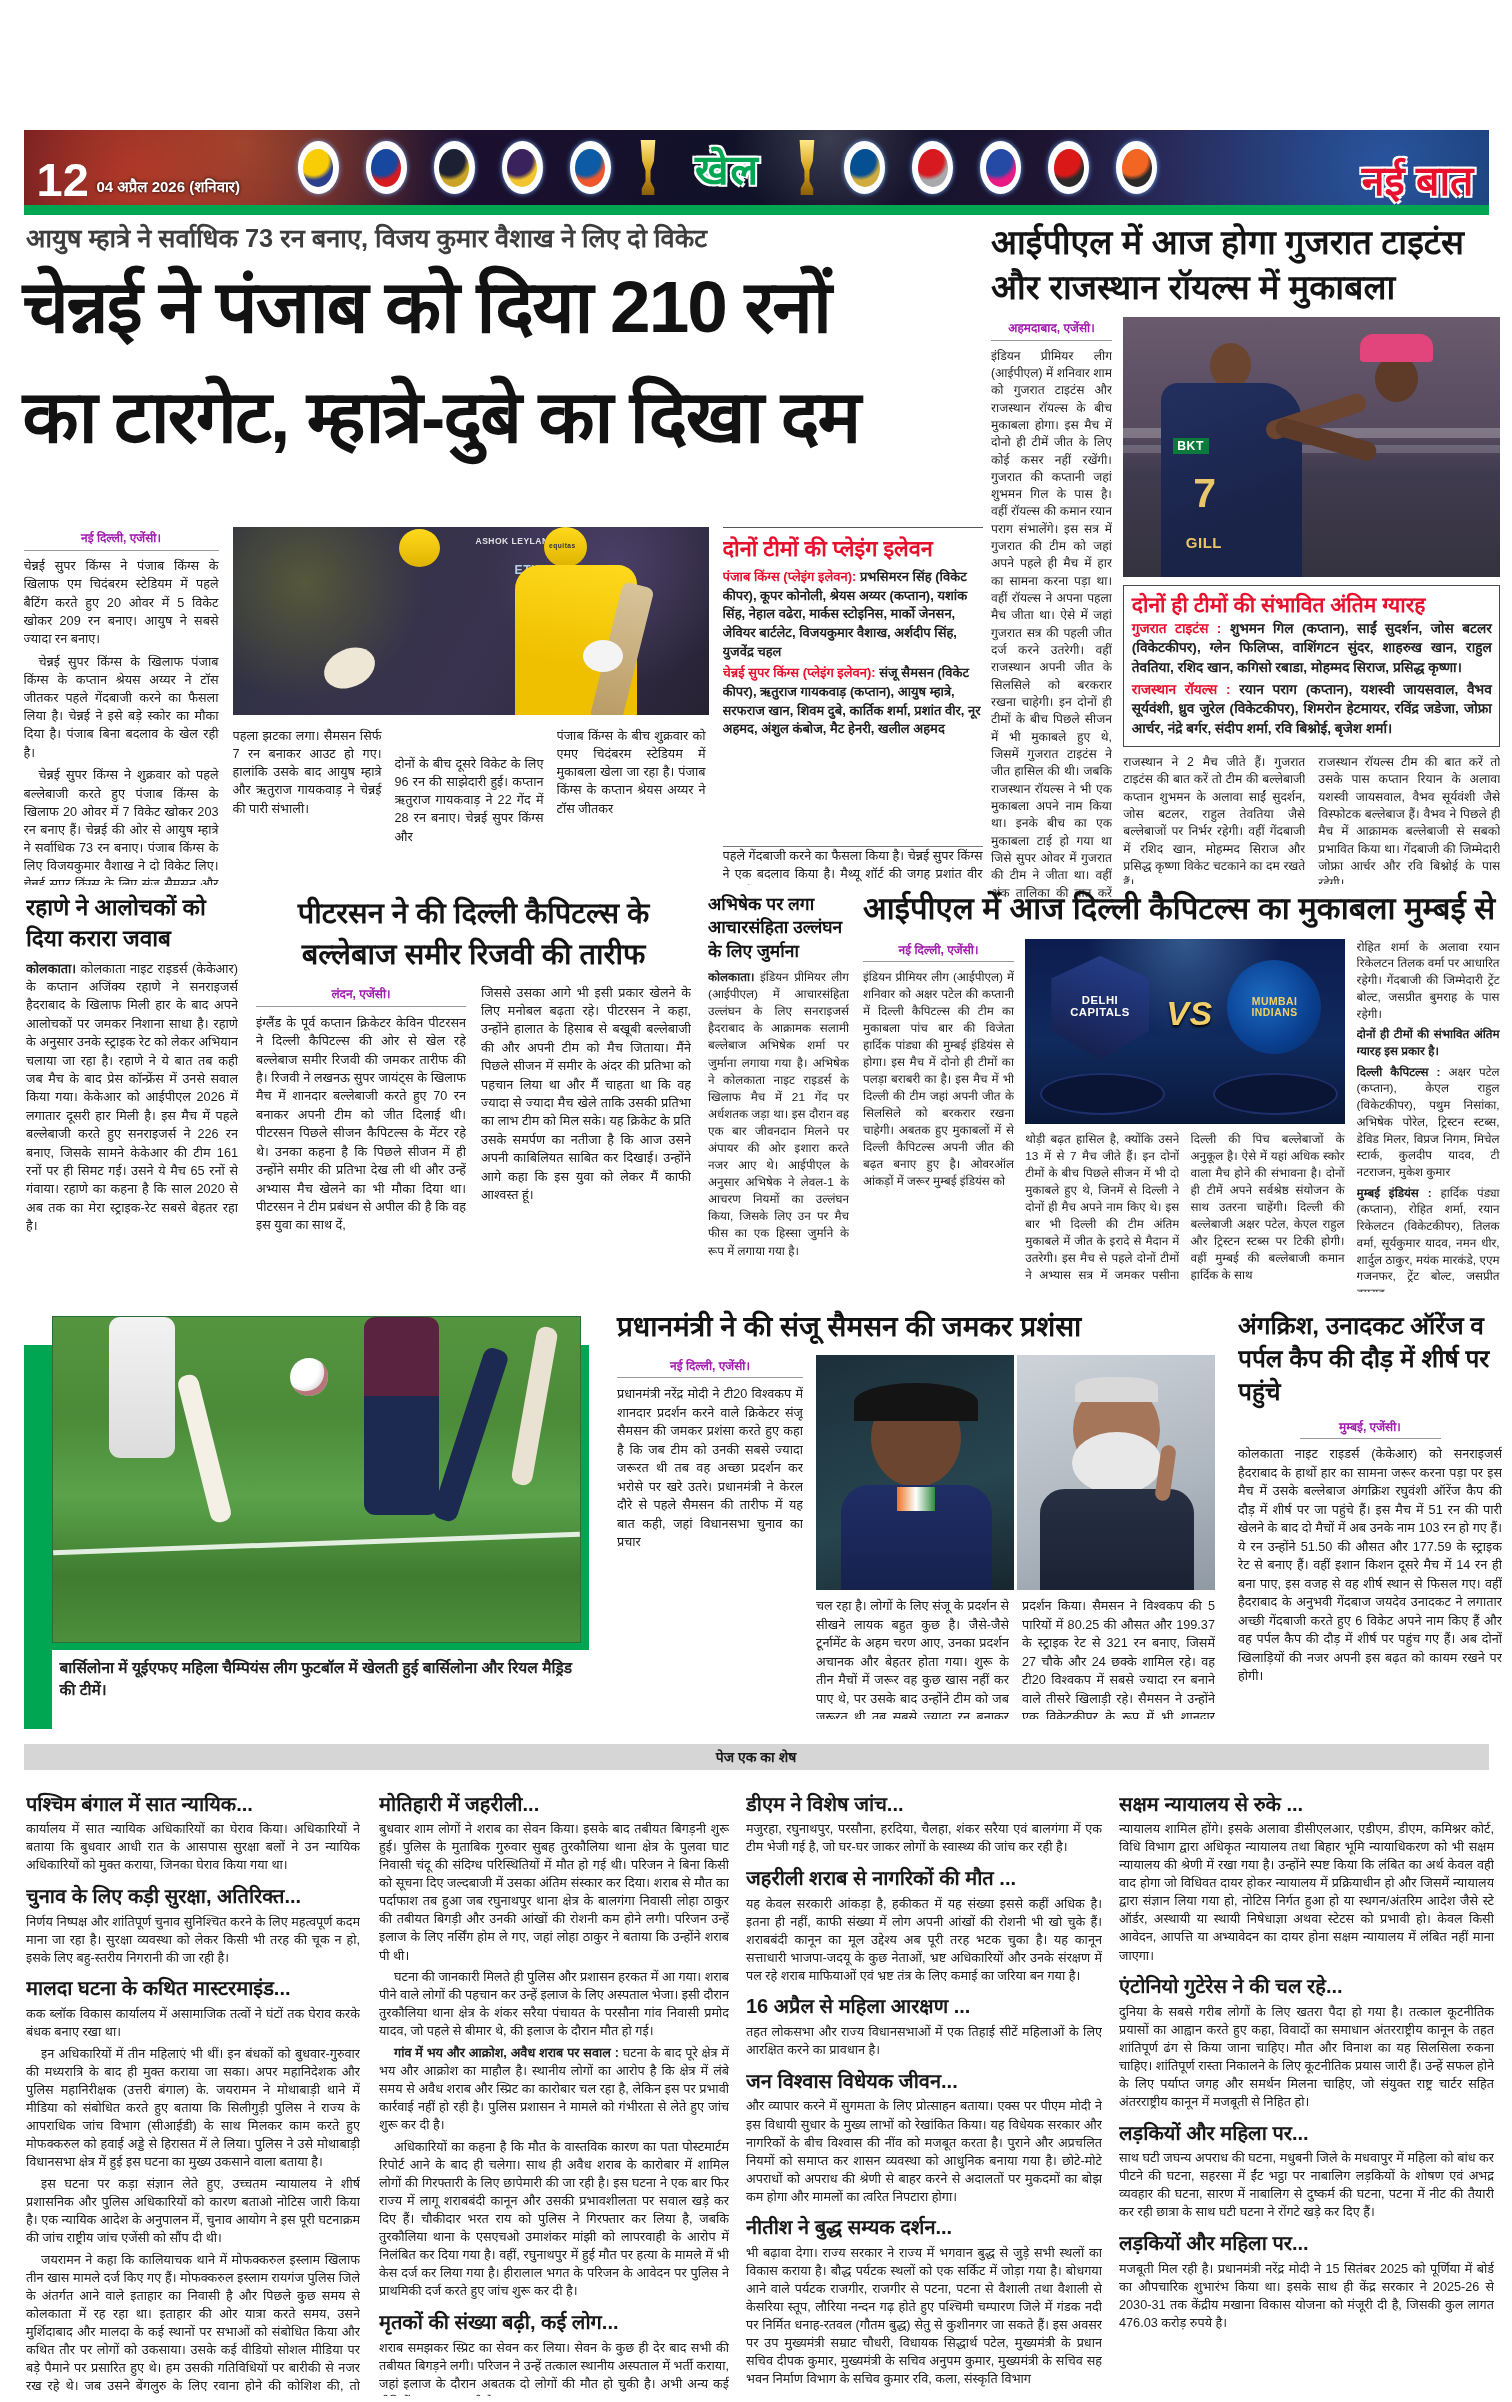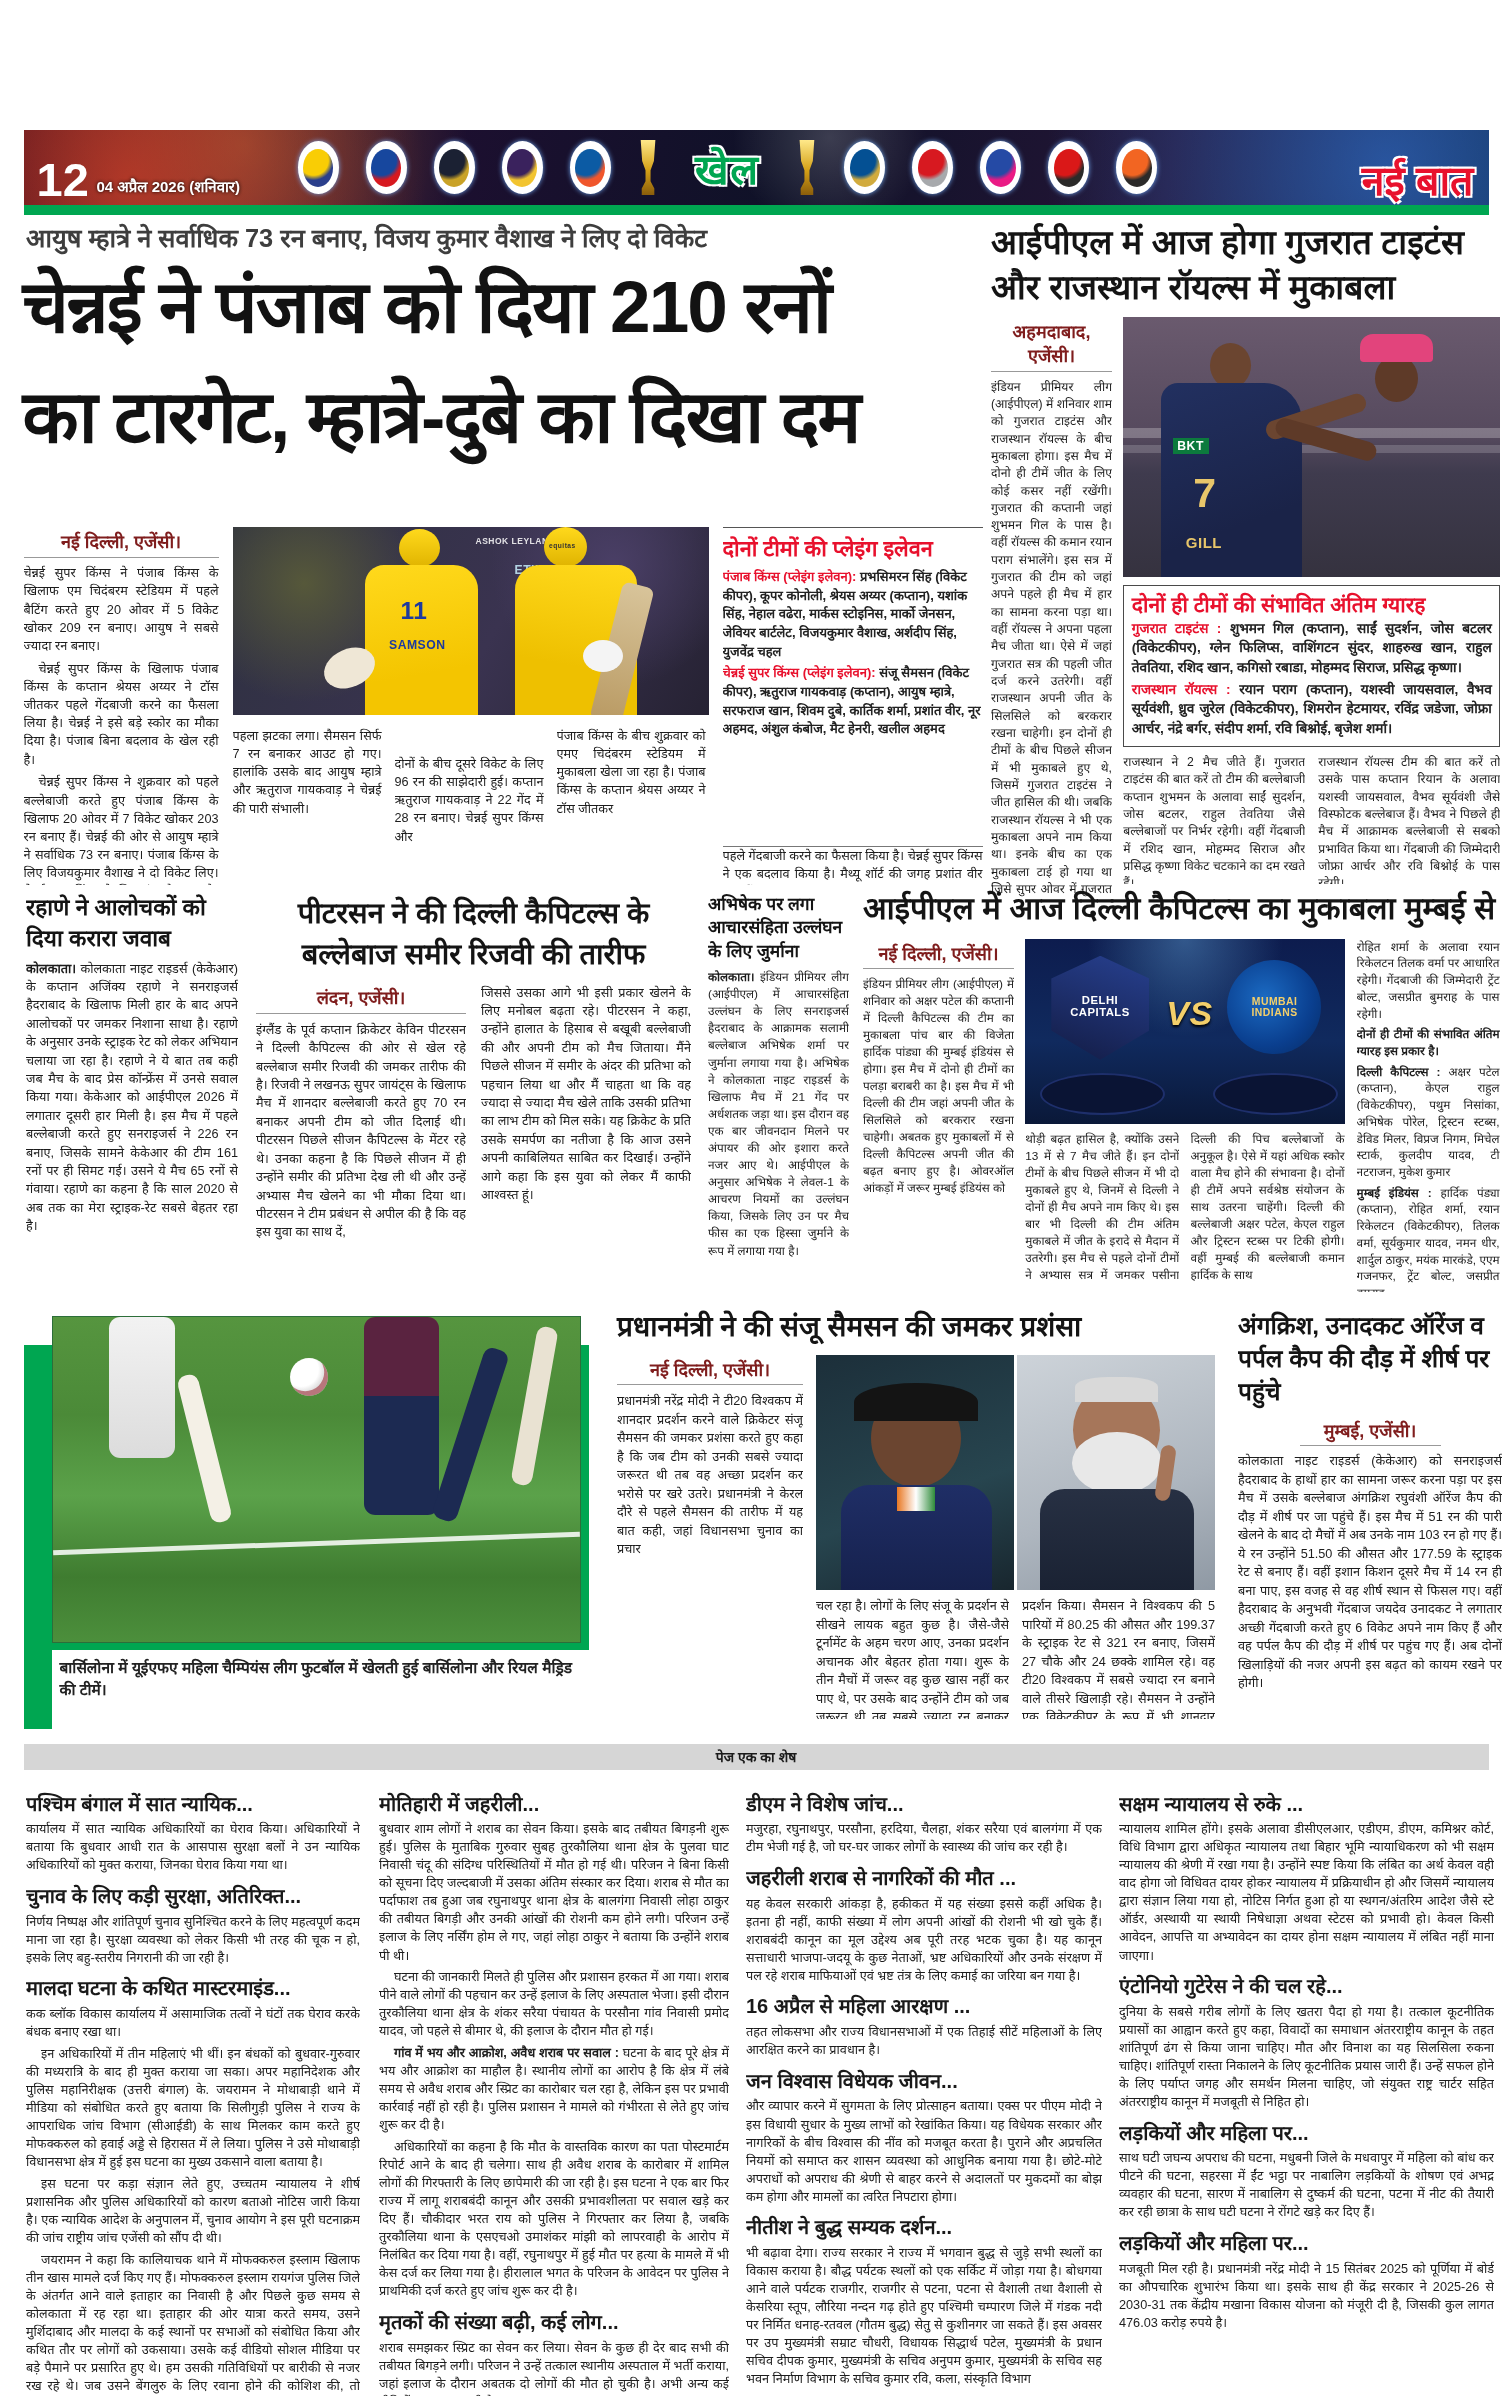--- a/index.html
+++ b/index.html
@@ -4,21 +4,21 @@
 <style>
   html,body{margin:0;padding:0;background:#fff;}
   #page{position:relative;width:1512px;height:2402px;background:#fff;overflow:hidden;
         font-family:"Liberation Sans","DejaVu Sans",sans-serif;color:#1c1c1c;}
   .abs{position:absolute;}
   .jt{text-align:justify;}
   p{margin:0 0 4.7px;}
   .ind{text-indent:15px;}
   .hl{font-weight:bold;color:#141414;line-height:1.3;}
   .red{color:#e8112d;}
-  .byl{font-weight:bold;text-align:center;font-size:18px;padding:1.9px 0 3.8px;border-bottom:0.9px solid #999;margin-bottom:6.6px;color:#7f1d1d;}
+  .byl{font-weight:bold;text-align:center;font-size:12px;padding:1.9px 0 3.8px;border-bottom:0.9px solid #999;margin-bottom:6.6px;color:#a21caf;}
   .clip{overflow:hidden;}
   
   #masthead{left:23.5px;top:130px;width:1465px;height:75px;
     background:
       radial-gradient(circle at 7% 70%, rgba(255,70,40,.55), transparent 22%),
       radial-gradient(circle at 15% 20%, rgba(255,160,60,.35), transparent 18%),
       radial-gradient(circle at 93% 45%, rgba(60,140,255,.5), transparent 25%),
       radial-gradient(circle at 55% 10%, rgba(255,255,255,.18), transparent 12%),
       linear-gradient(100deg,#38101f,#1d0f30 28%,#0f1228 52%,#241536 78%,#0e2140);}
   .mh-num{position:absolute;left:13px;bottom:1.9px;color:#fff;font-size:47px;font-weight:bold;line-height:1;}
@@ -158,24 +158,20 @@
     </div>
 
     <div class="abs ph" style="left:209px;top:0;width:476px;height:188px;background:
         radial-gradient(circle at 15% 30%, #56583a 0, transparent 28%),
         radial-gradient(circle at 80% 20%, #4a3f66 0, transparent 30%),
         linear-gradient(120deg,#2e3140,#3a3350 55%,#262233);">
       <span class="tinytxt" style="left:243px;top:9.4px;color:#fff;font-size:8.5px;opacity:.85;">ASHOK LEYLAND</span>
       <span class="tinytxt" style="left:282px;top:36px;color:#bfe3f2;font-size:12.2px;opacity:.9;">ETIHAD</span>
 
       <div class="cir" style="left:166px;top:1.9px;width:41px;height:38px;background:linear-gradient(#ffd91c,#e0b400);"></div>
-      <div class="rect" style="left:132px;top:38px;width:113px;height:151px;border-radius:19px 24.5px 0 0;background:linear-gradient(170deg,#ffd91c,#f4c500 70%);">
-        <span class="tinytxt" style="left:36px;top:32px;color:#1d3aa0;font-size:24.5px;">11</span>
-        <span class="tinytxt" style="left:24.5px;top:73px;color:#1d3aa0;font-size:12.2px;">SAMSON</span>
-      </div>
 
       <div class="cir" style="left:311px;top:0px;width:43px;height:40px;background:linear-gradient(#ffd91c,#dfb300);">
         <span class="tinytxt" style="left:5.6px;top:15px;color:#333;font-size:6.6px;">equitas</span>
       </div>
       <div class="rect" style="left:282px;top:38px;width:122px;height:151px;border-radius:24.5px 19px 0 0;background:linear-gradient(190deg,#ffd91c,#eec000 65%);"></div>
       <div class="rect" style="left:373px;top:56px;width:32px;height:141px;background:linear-gradient(#d8c49a,#b99a63);transform:rotate(14deg);border-radius:7.5px;"></div>
       <div class="cir" style="left:350px;top:113px;width:40px;height:32px;background:#f4f4f4;"></div>
       <div class="cir" style="left:90px;top:122px;width:53px;height:38px;background:#efe7d6;transform:rotate(-24deg);"></div>
     </div>
 

